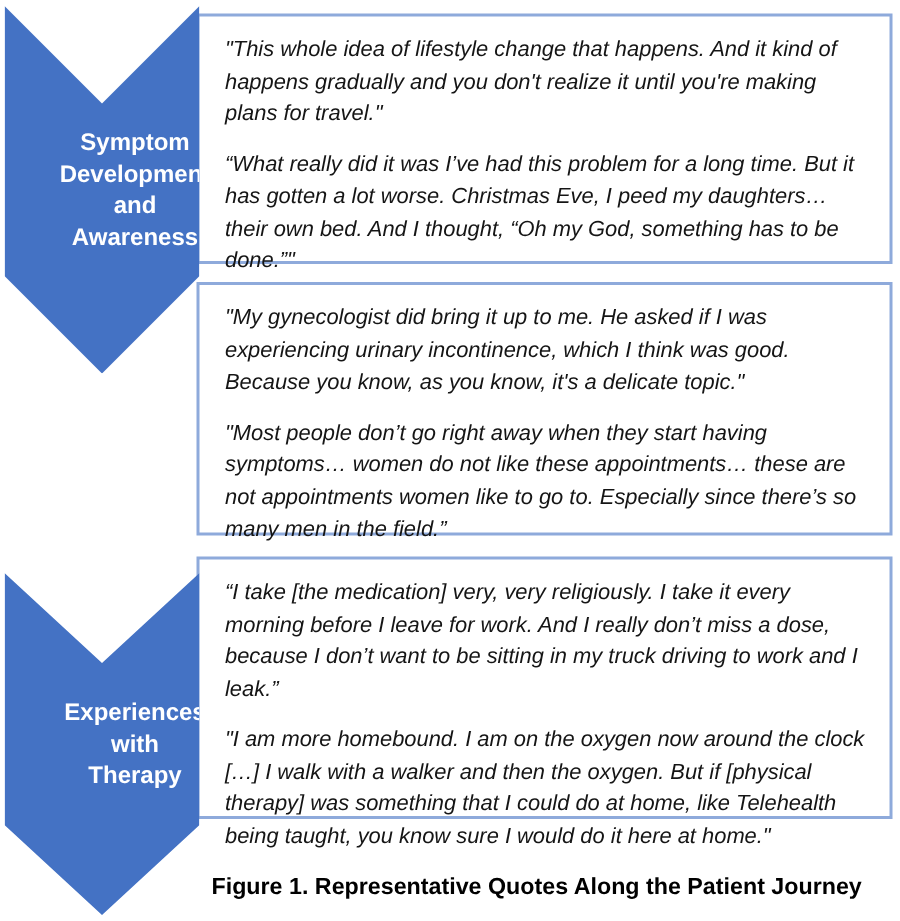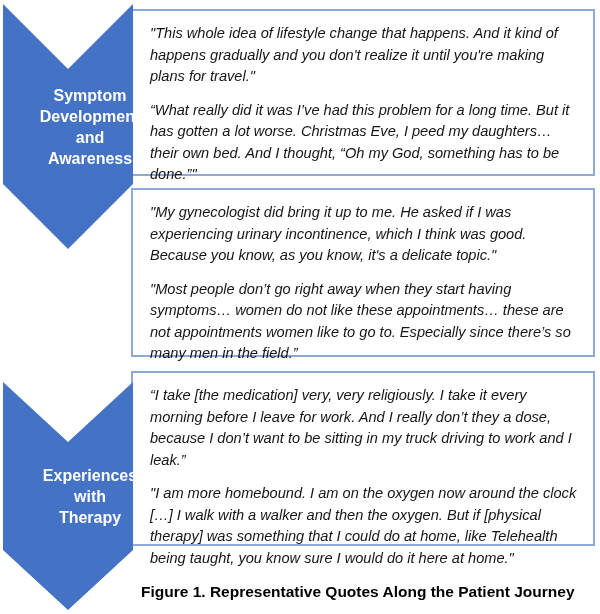--- a/index.html
+++ b/index.html
@@ -95,21 +95,21 @@
     <p class="quote-text">"This whole idea of lifestyle change that happens. And it kind of happens gradually and you don't realize it until you're making plans for travel."</p>
     <p class="quote-text">“What really did it was I’ve had this problem for a long time. But it has gotten a lot worse. Christmas Eve, I peed my daughters… their own bed. And I thought, “Oh my God, something has to be done.”"</p>
   </div>
 
   <div class="quote-box quote-box-2">
     <p class="quote-text">"My gynecologist did bring it up to me. He asked if I was experiencing urinary incontinence, which I think was good. Because you know, as you know, it's a delicate topic."</p>
     <p class="quote-text">"Most people don’t go right away when they start having symptoms… women do not like these appointments… these are not appointments women like to go to. Especially since there’s so many men in the field.”</p>
   </div>
 
   <div class="quote-box quote-box-3">
-    <p class="quote-text">“I take [the medication] very, very religiously. I take it every morning before I leave for work. And I really don’t they a dose, because I don’t want to be sitting in my truck driving to work and I leak.”</p>
+    <p class="quote-text">“I take [the medication] very, very religiously. I take it every morning before I leave for work. And I really don’t miss a dose, because I don’t want to be sitting in my truck driving to work and I leak.”</p>
     <p class="quote-text">"I am more homebound. I am on the oxygen now around the clock […] I walk with a walker and then the oxygen. But if [physical therapy] was something that I could do at home, like Telehealth being taught, you know sure I would do it here at home."</p>
   </div>
 
   <div class="chevron chevron-1">
     <span class="chevron-label">Symptom Development and Awareness</span>
   </div>
 
 
   <div class="chevron chevron-3">
     <span class="chevron-label">Experiences with Therapy</span>

